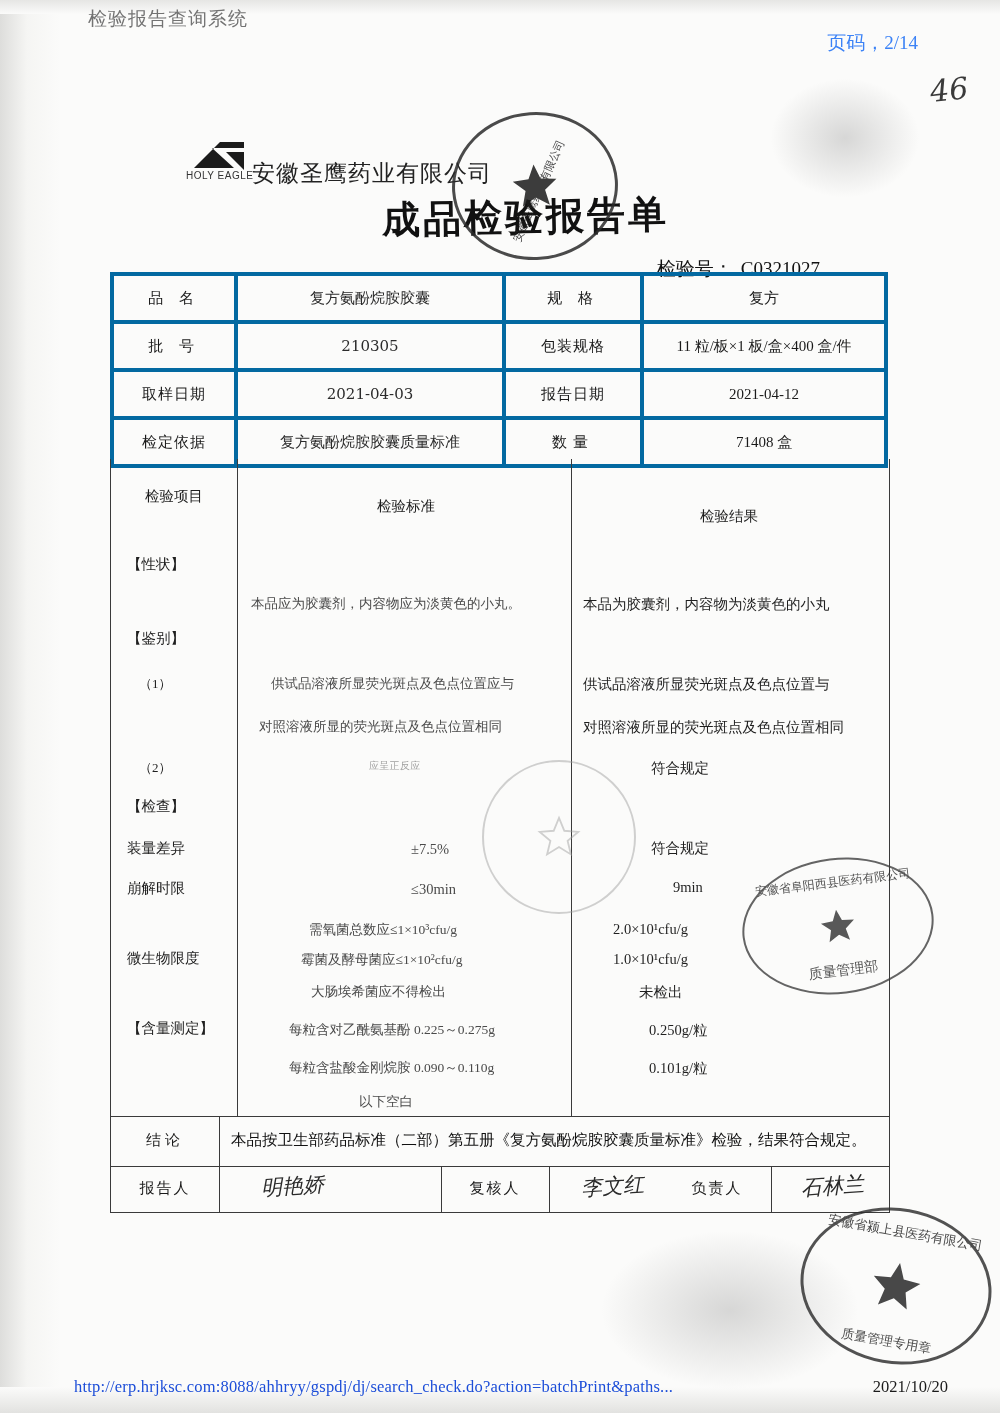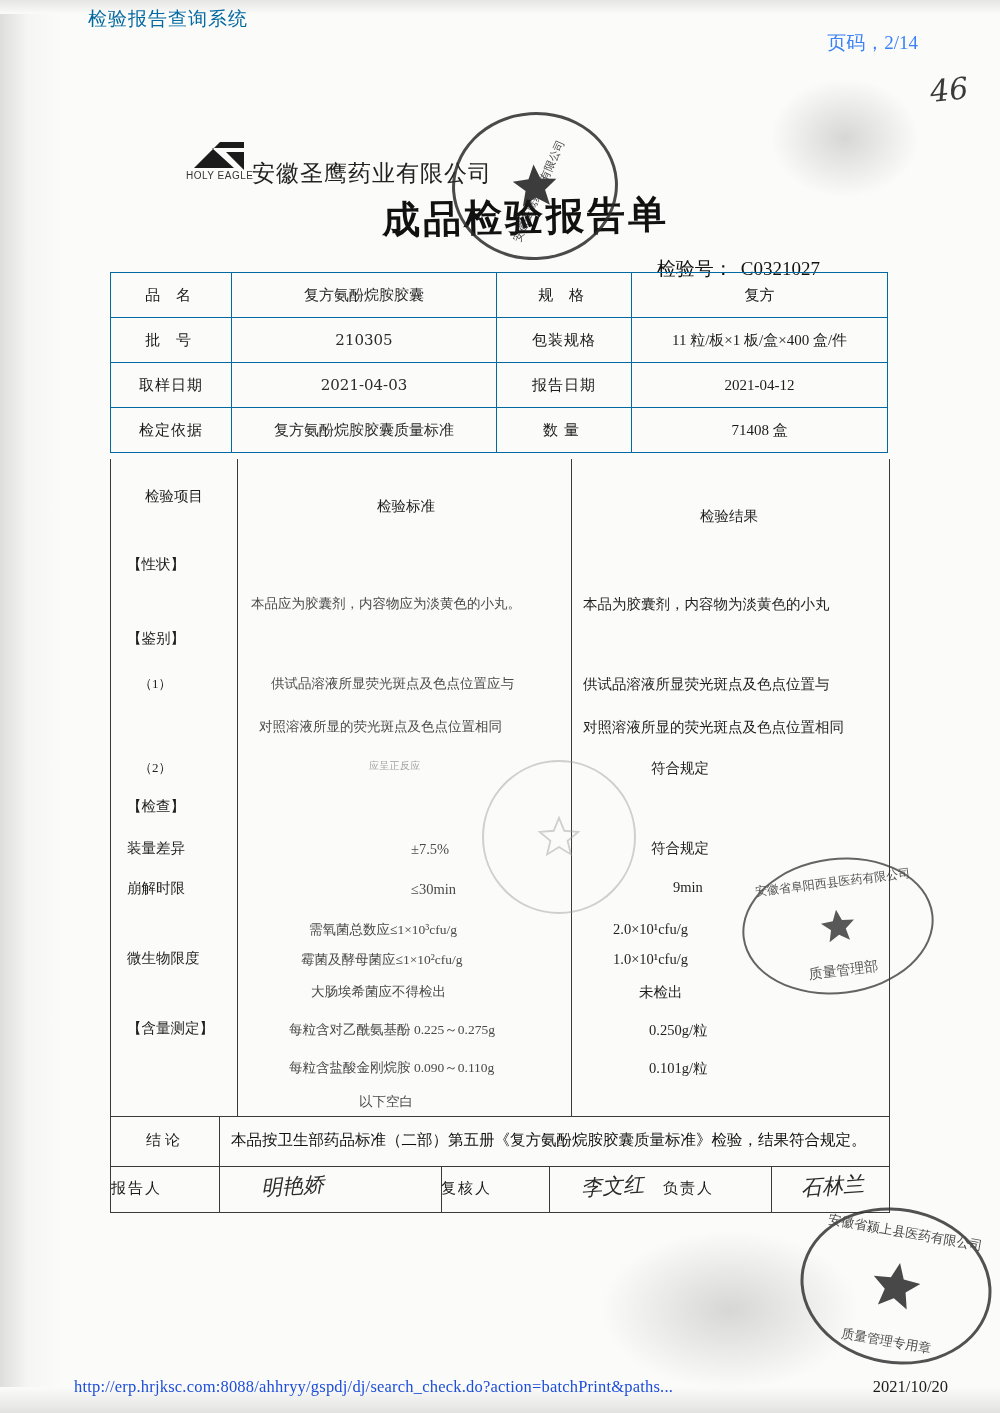--- a/index.html
+++ b/index.html
@@ -39,21 +39,21 @@
     background: radial-gradient(ellipse at center, rgba(120,120,120,.28), rgba(255,255,255,0) 70%);
     pointer-events: none;
   }
 
   
   .sys-title {
     position: absolute;
     left: 88px; top: 6px;
     font-size: 19px;
     letter-spacing: 1px;
-    color: #0369a1;
+    color: #737373;
   }
   .page-no {
     position: absolute;
     right: 82px; top: 30px;
     font-size: 19px;
     color: #3b82f6;
   }
   .hand-num {
     position: absolute;
     right: 32px; top: 72px;
@@ -168,21 +168,21 @@
 
   
   .tbl {
     position: absolute;
     left: 110px; top: 272px;
     width: 778px;
     border-collapse: collapse;
     font-size: 15px;
   }
   .tbl td {
-    border: 1px solid #0369a1;
+    border: 4px solid #0369a1;
     padding: 7px 6px;
     text-align: center;
     vertical-align: middle;
     height: 30px;
   }
   .lbl { width: 108px; letter-spacing: 6px; }
   .lbl-nospace { width: 108px; letter-spacing: 1px; }
   .hand {
     font-family: "DejaVu Serif", serif;
     color: #2b2b2b;
@@ -230,21 +230,21 @@
   }
 
   .sign {
     position: absolute;
     left: 110px; top: 1166px;
     width: 778px; height: 46px;
     border: 1px solid #3a3a3a;
     border-top: none;
   }
   .sign .v { position: absolute; top: 0; bottom: 0; width: 1px; background: #3a3a3a; }
-  .sign .lab { position: absolute; top: 13px; font-size: 15px; letter-spacing: 2px; text-align: left; }
+  .sign .lab { position: absolute; top: 13px; font-size: 15px; letter-spacing: 2px; text-align: center; }
   .sign .sig {
     position: absolute; top: 6px;
     font-family: "DejaVu Serif", serif;
     font-size: 21px;
     font-style: italic;
     color: #2a2a2a;
     transform: rotate(-4deg);
   }
 
   .footer-url {

